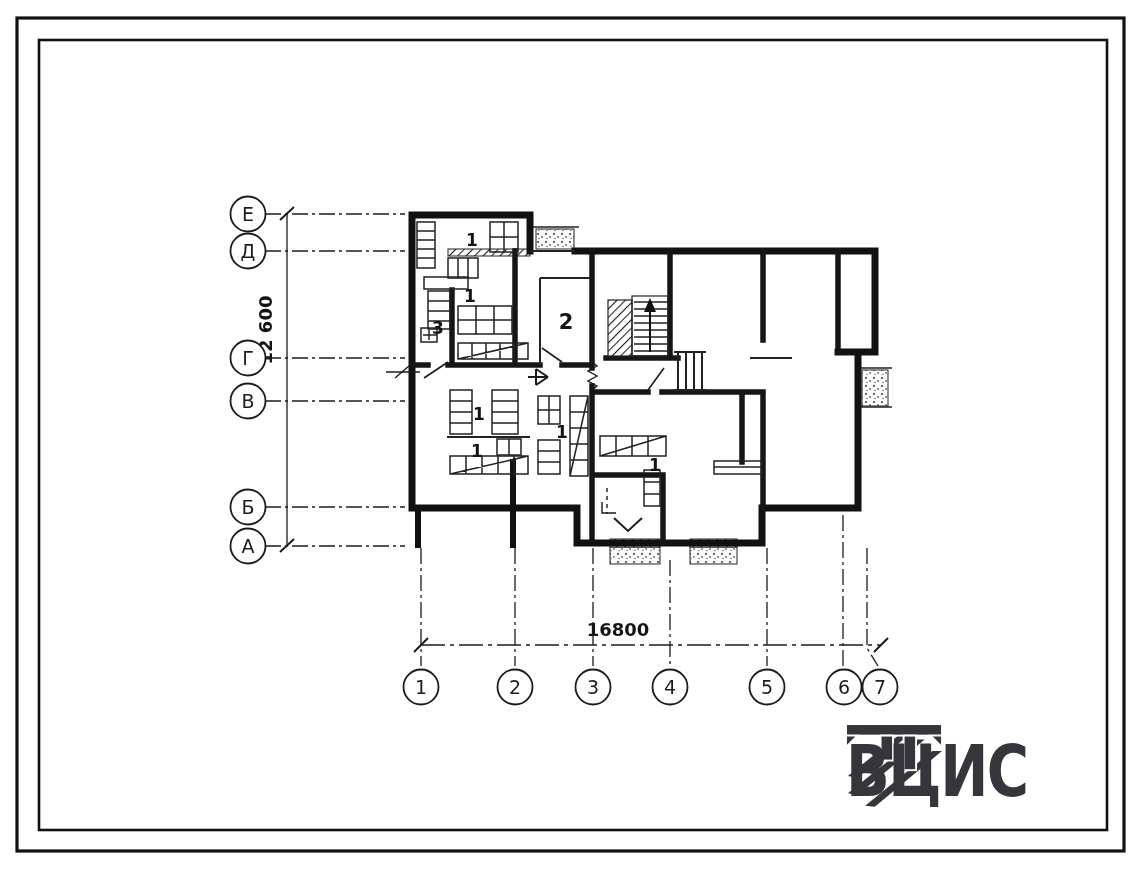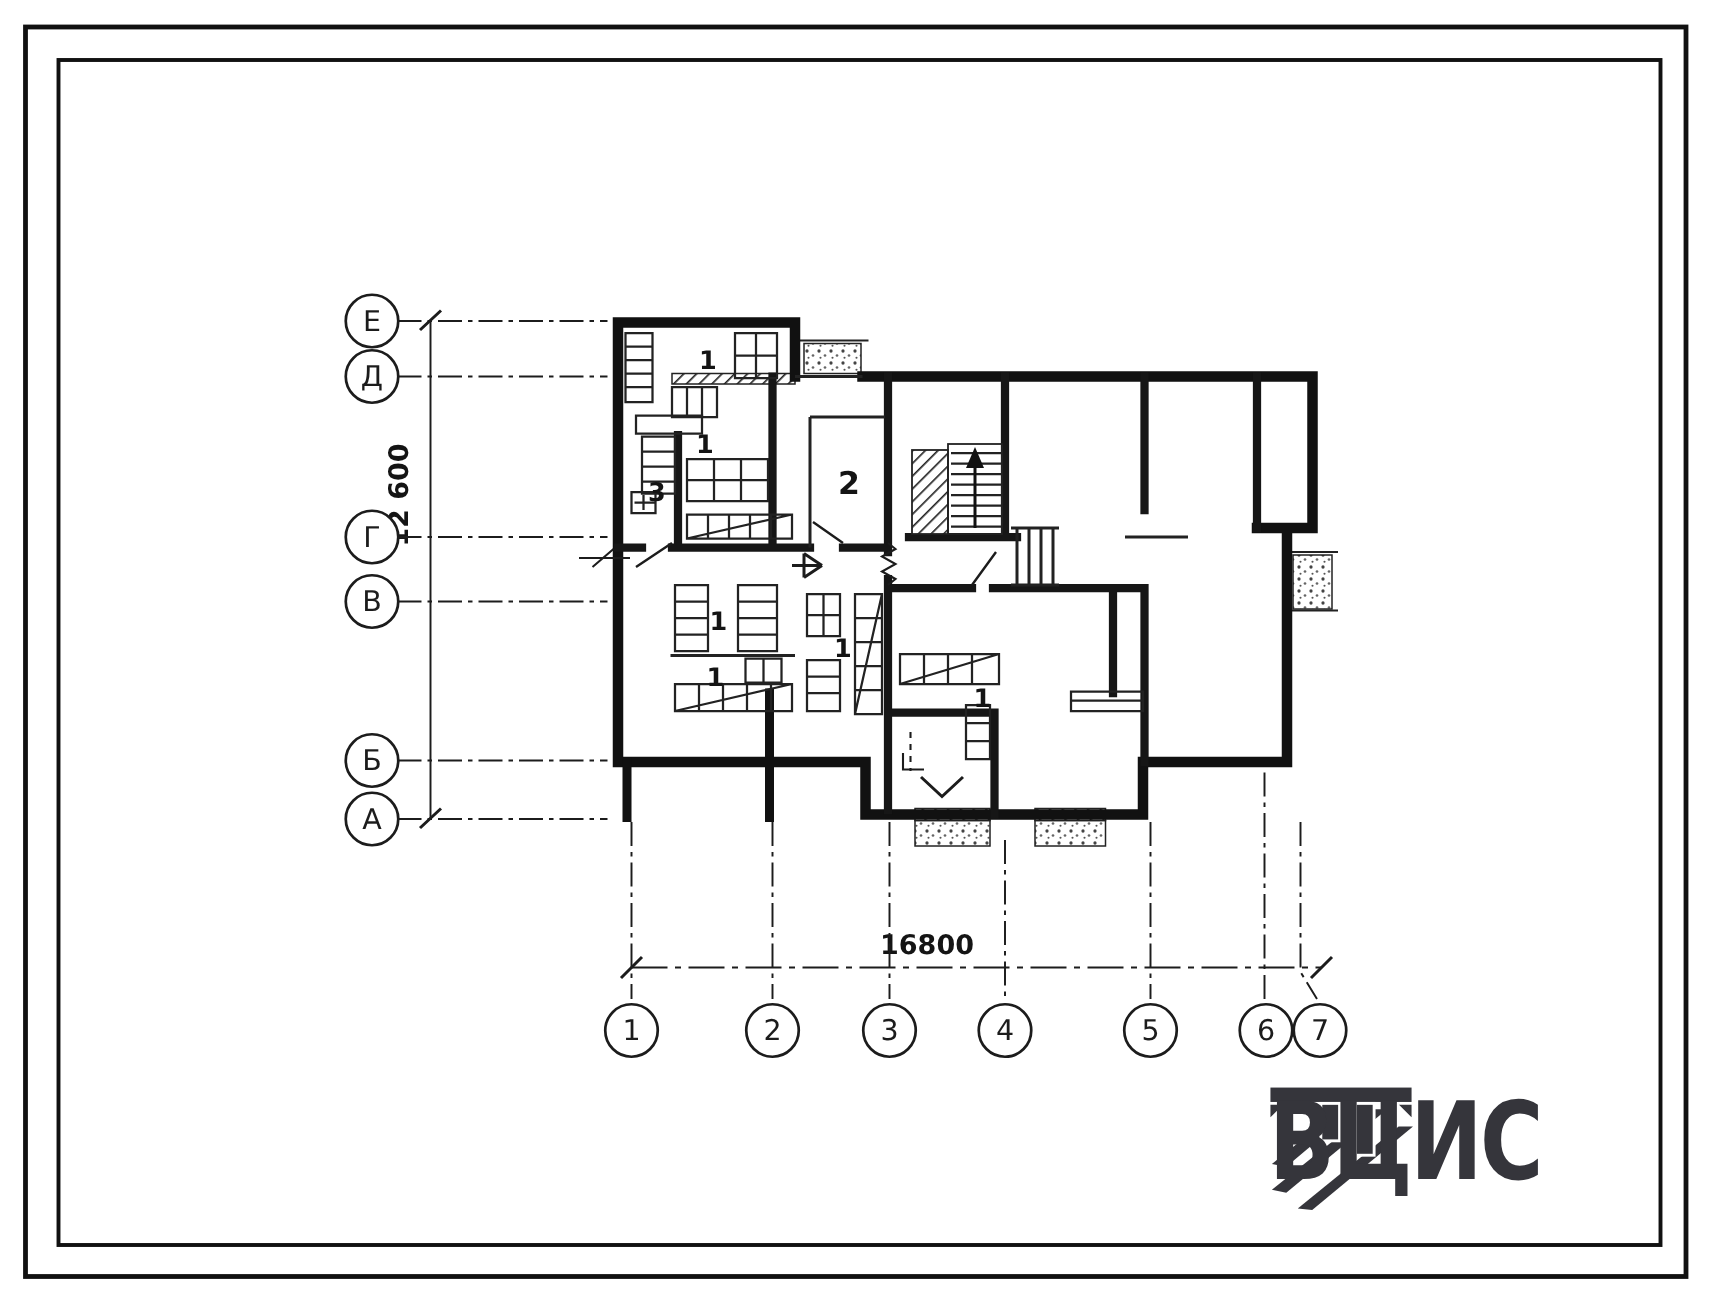--- a/index.html
+++ b/index.html
@@ -4,21 +4,21 @@
 <style>
   html,body{margin:0;padding:0;background:#ffffff;}
   .page{position:relative;width:1139px;height:869px;background:#ffffff;overflow:hidden;
         font-family:"DejaVu Sans",sans-serif;}
   svg{position:absolute;left:0;top:0;}
   .bub{fill:#fff;stroke:#1c1c1c;stroke-width:1.8;}
   .bt{font-family:"DejaVu Sans",sans-serif;font-size:19px;fill:#1c1c1c;text-anchor:middle;}
   .rl{font-family:"DejaVu Sans",sans-serif;font-weight:700;fill:#141414;text-anchor:middle;}
   .dd{stroke:#1c1c1c;stroke-width:1.3;fill:none;stroke-dasharray:16 4 3 4;}
   .dim{font-family:"DejaVu Sans",sans-serif;font-weight:700;font-size:18px;fill:#141414;text-anchor:middle;}
-  .logo{position:absolute;left:846px;top:716px;width:250px;height:100px;display:flex;align-items:flex-start;}
+  .logo{position:absolute;left:846px;top:716px;width:250px;height:100px;display:flex;align-items:flex-end;}
   .logo-text{font-family:"DejaVu Sans",sans-serif;font-weight:bold;font-size:72px;line-height:90px;
              color:#35353b;letter-spacing:-2px;transform:scaleX(0.80);transform-origin:left top;}
 </style>
 </head>
 <body>
 
 <div class="page">
 
 <svg id="plan" width="1139" height="869" viewBox="0 0 1139 869">
   <defs>

